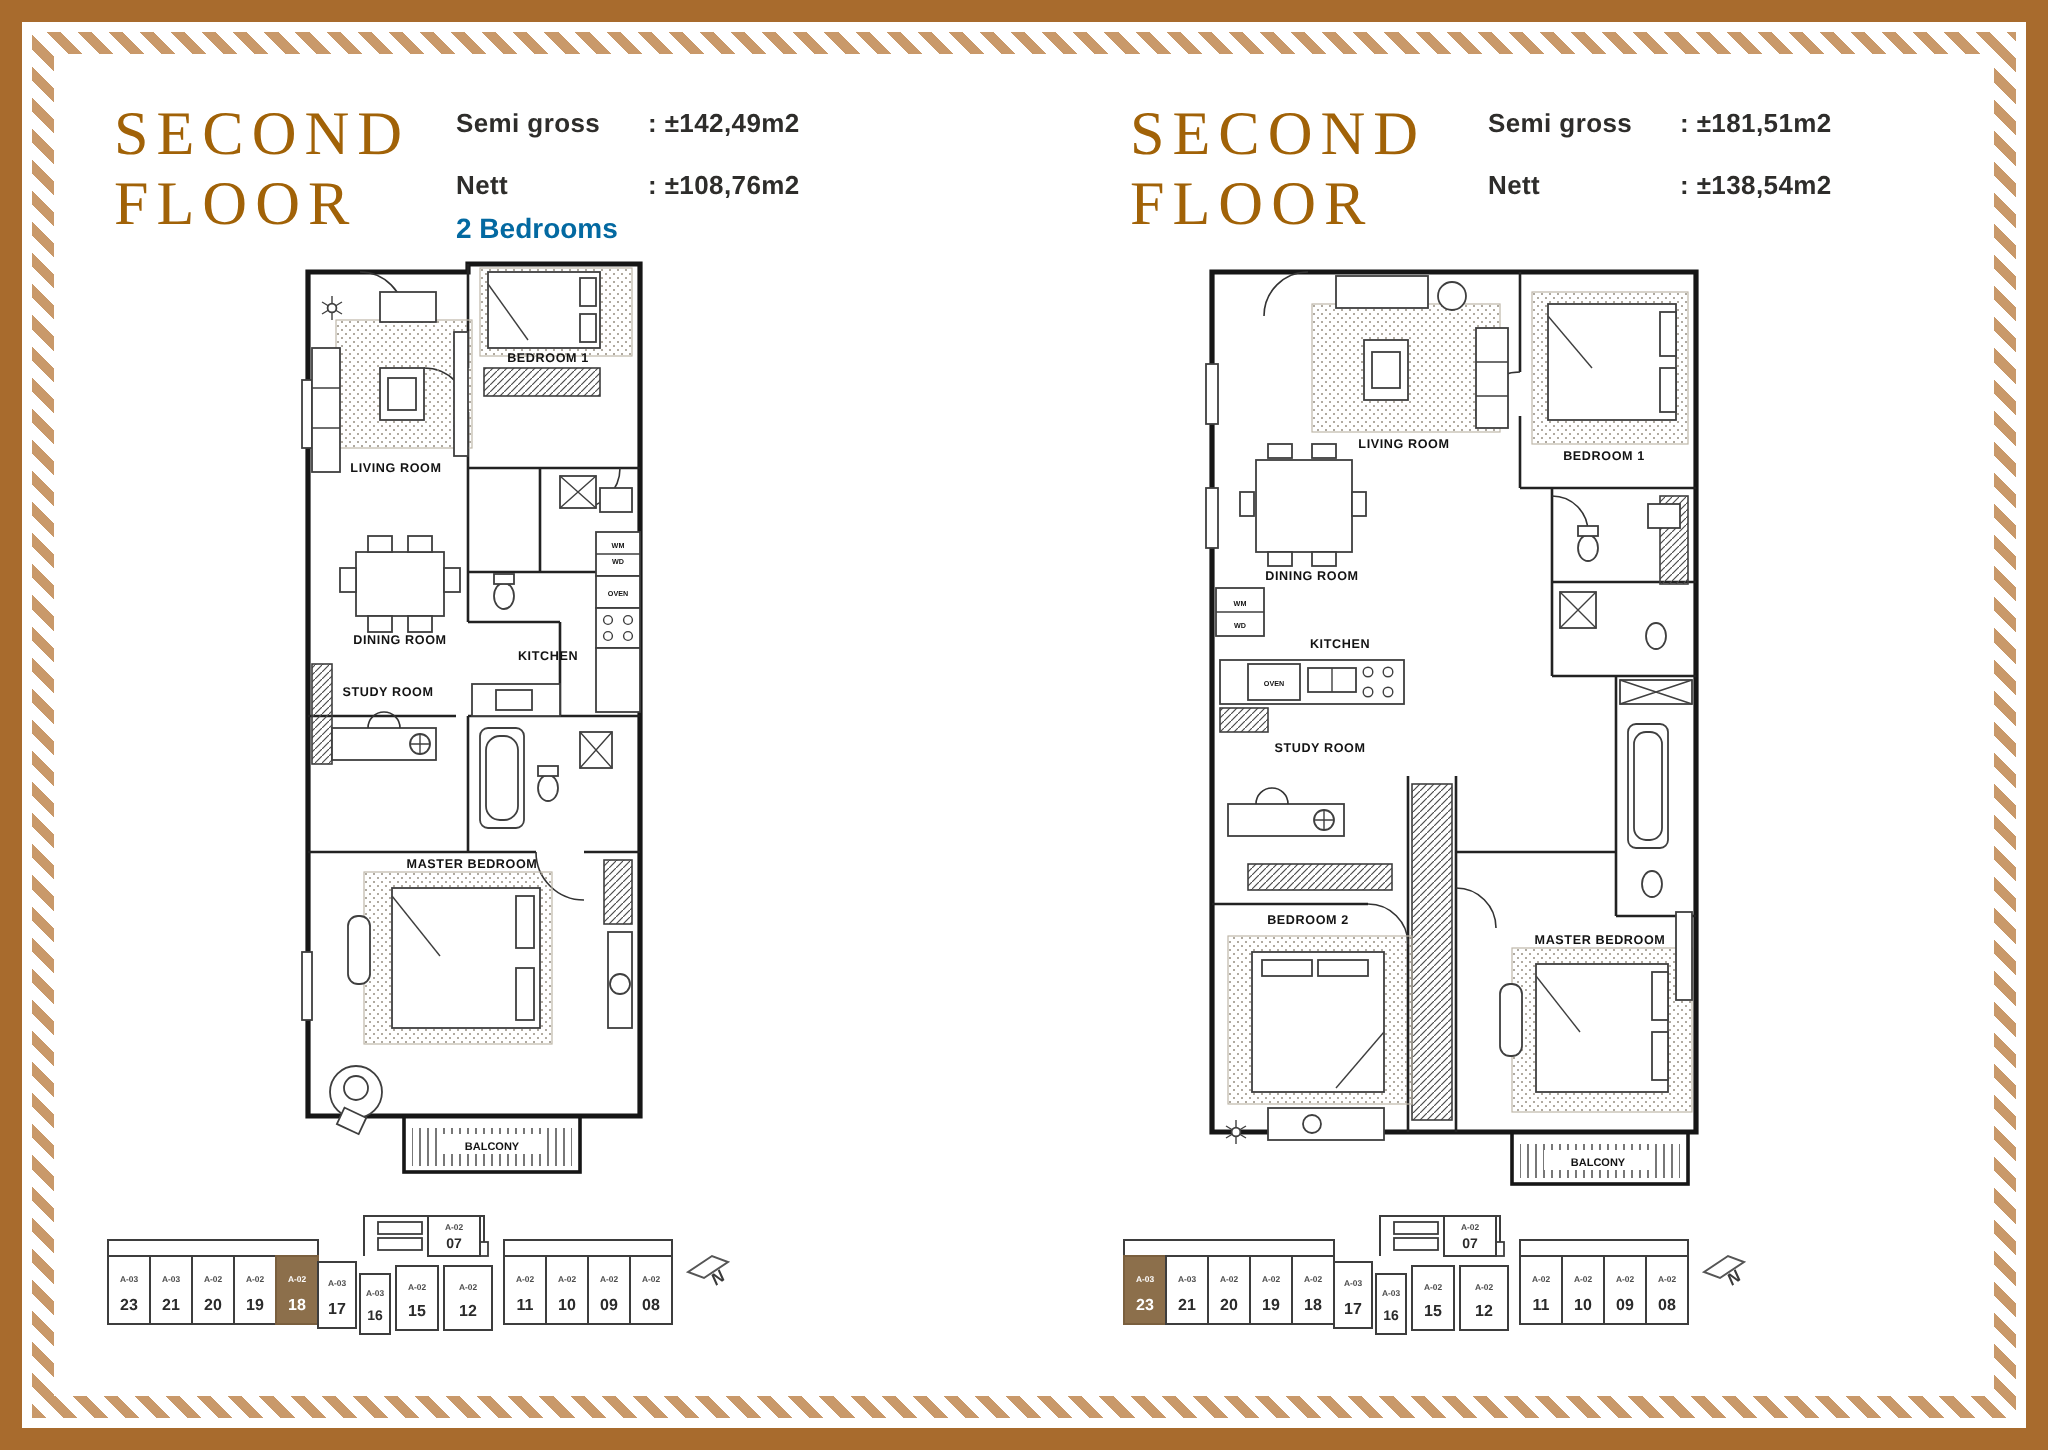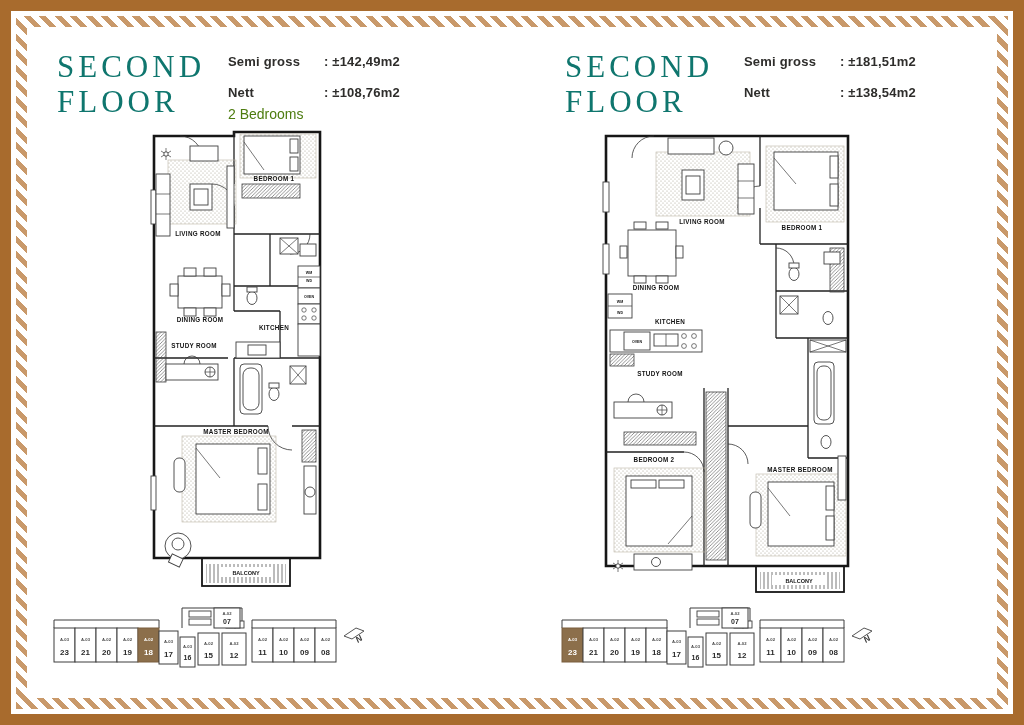--- a/index.html
+++ b/index.html
@@ -5,25 +5,25 @@
   html,body{margin:0;padding:0}
   body{width:1024px;height:725px;position:relative;background:#fff;
        font-family:"Liberation Sans",sans-serif;overflow:hidden}
   
   .outer-frame{position:absolute;inset:0;border:11px solid #a86b2d;box-sizing:border-box}
   .stripe-frame{position:absolute;inset:16px;
       background:repeating-linear-gradient(45deg,#c9996a 0 5px,#ffffff 5px 11px)}
   .inner-white{position:absolute;inset:27px;background:#fff}
   
   .title{position:absolute;font-family:"Liberation Serif",serif;font-size:31px;
-         line-height:1.12;letter-spacing:4px;color:#0f766e;white-space:pre}
+         line-height:1.12;letter-spacing:4px;color:#a16207;white-space:pre}
   .specs{position:absolute;color:#2e2d2b}
   .specs .grid{display:grid;grid-template-columns:96px auto;row-gap:16px;
                font-size:13px;font-weight:bold;letter-spacing:.2px}
-  .specs .type{margin-top:6px;font-size:14px;font-weight:normal;color:#4d7c0f}
+  .specs .type{margin-top:6px;font-size:14px;font-weight:bold;color:#0369a1}
   
   svg.plan,svg.keyplan{position:absolute}
   .wall{fill:none;stroke:#161616;stroke-width:2.6}
   .wall2{fill:none;stroke:#161616;stroke-width:1.8}
   .iwall{fill:none;stroke:#222;stroke-width:1.3}
   .furn{fill:#fff;stroke:#3f3f3f;stroke-width:.9}
   .thin{fill:none;stroke:#3f3f3f;stroke-width:.7}
   .arc{fill:none;stroke:#333;stroke-width:.8}
   .rug{fill:url(#dots);stroke:#beb7a9;stroke-width:.6}
   .hatchbox{fill:url(#hatch);stroke:#3f3f3f;stroke-width:.8}

